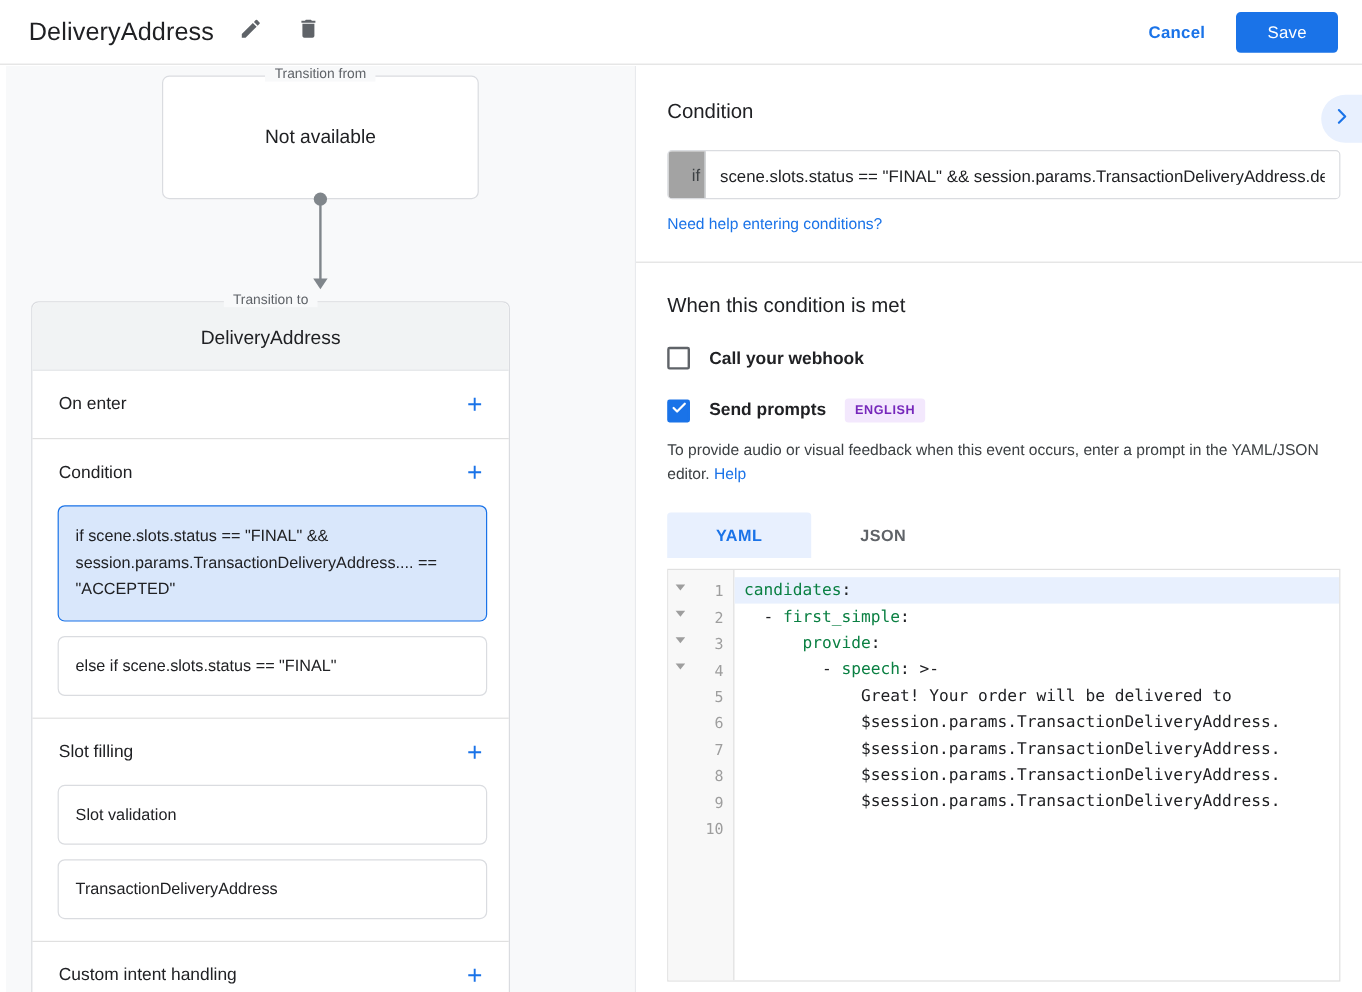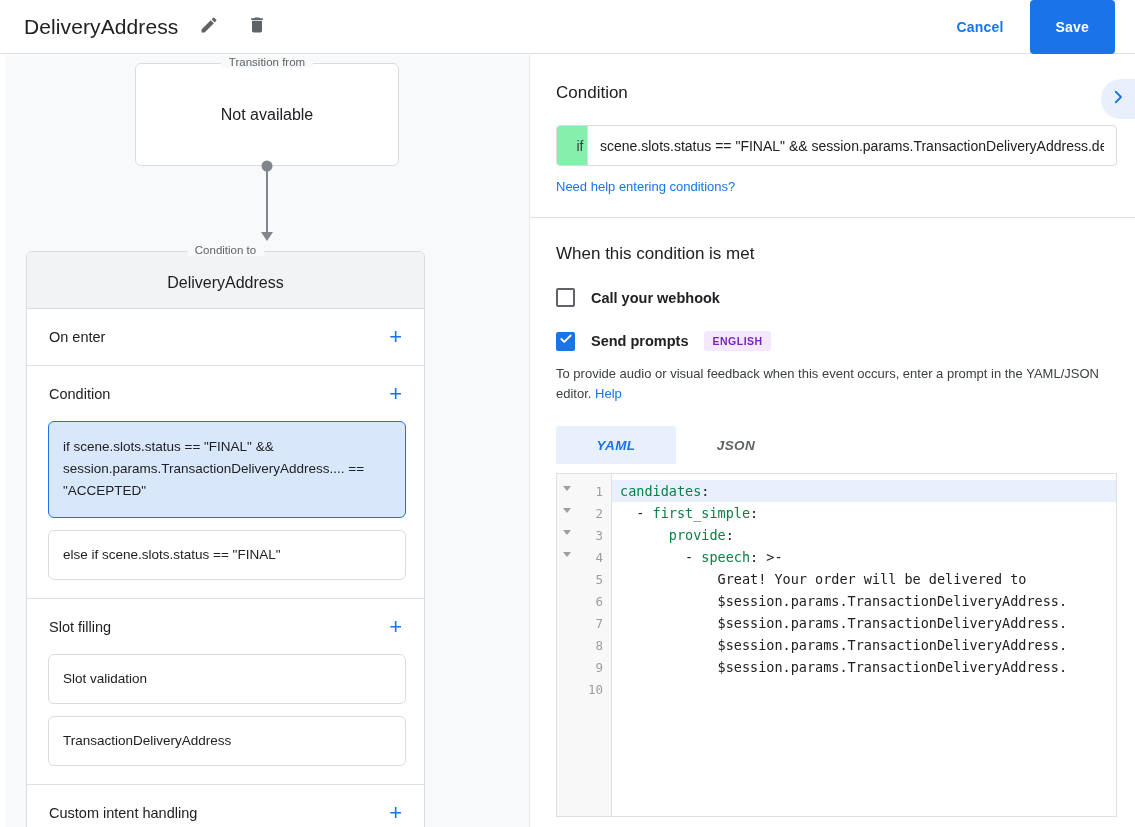--- a/index.html
+++ b/index.html
@@ -36,23 +36,23 @@
   .topbar-actions {
     margin-left: auto; display: flex; align-items: center; gap: 18px;
     padding-right: 20px;
   }
   .btn-cancel {
     font-size: 14px; font-weight: 700; color: #1a73e8;
     background: none; border: none; cursor: pointer;
     padding: 9px 8px; border-radius: 4px; letter-spacing: .2px;
   }
   .btn-save {
-    font-size: 14px; font-weight: 700; color: #ffffff;
+    font-size: 14px; font-weight: 400; color: #ffffff;
     background: #1a73e8; border: none; cursor: pointer;
-    padding: 0 26px; height: 54px; border-radius: 4px; letter-spacing: .2px;
+    padding: 0 26px; height: 34px; border-radius: 4px; letter-spacing: .2px;
   }
 
   
   .body-wrap {
     position: absolute; left: 0; top: 55px; width: 1135px; height: 692px;
   }
   .left-pane {
     position: absolute; left: 0; top: 0; width: 529px; height: 772px;
     background: #f8f9fa;
     border-left: 5px solid #ffffff;
@@ -170,21 +170,21 @@
     cursor: pointer;
   }
   .cond-input-row {
     display: flex; margin-top: 22px;
     border: 1px solid #dadce0; border-radius: 4px;
     height: 41px; overflow: hidden;
     background: #fff;
   }
   .cond-if {
     width: 31px; min-width: 31px;
-    background: #86efac;
+    background: #a3a3a3;
     border-right: 1px solid #dadce0;
     display: flex; align-items: center; justify-content: center;
     font-size: 14px; color: #3c4043; padding-left: 16px;
   }
   .cond-input {
     flex: 1; border: none; outline: none;
     padding: 0 12px; font-size: 14px; color: #202124;
     font-family: "Liberation Sans", sans-serif;
     background: transparent;
   }
@@ -207,21 +207,21 @@
     margin-left: 16px;
     background: #f3e8fd; color: #7627bb;
     font-size: 10.5px; font-weight: 700; letter-spacing: .5px;
     padding: 4px 8px; border-radius: 3px;
   }
   .helper {
     margin-top: 13px; font-size: 13px; color: #3c4043; line-height: 20px;
     max-width: 566px;
   }
 
-  .tabs { display: flex; margin-top: 22px; font-style: italic; }
+  .tabs { display: flex; margin-top: 22px; }
   .tab {
     width: 120px; height: 38px;
     display: flex; align-items: center; justify-content: center;
     font-size: 13.5px; font-weight: 600; letter-spacing: .4px;
     color: #5f6368; cursor: pointer; border-radius: 3px 3px 0 0;
   }
   .tab.active { background: #e8f0fe; color: #1a73e8; }
 
   .editor {
     margin-top: 9px;
@@ -304,21 +304,21 @@
     </div>
 
     <div class="connector">
       <div class="dot"></div>
       <div class="line"></div>
       <div class="arrow"></div>
     </div>
 
     <div class="scene-card">
       <div class="scene-head">
-        <div class="legend">Condition to</div>
+        <div class="legend">Transition to</div>
         <div class="name">DeliveryAddress</div>
       </div>
 
       <div class="section no-items">
         <div class="section-head">
           <span class="section-title">On enter</span>
           <span class="plus">+</span>
         </div>
       </div>
 

